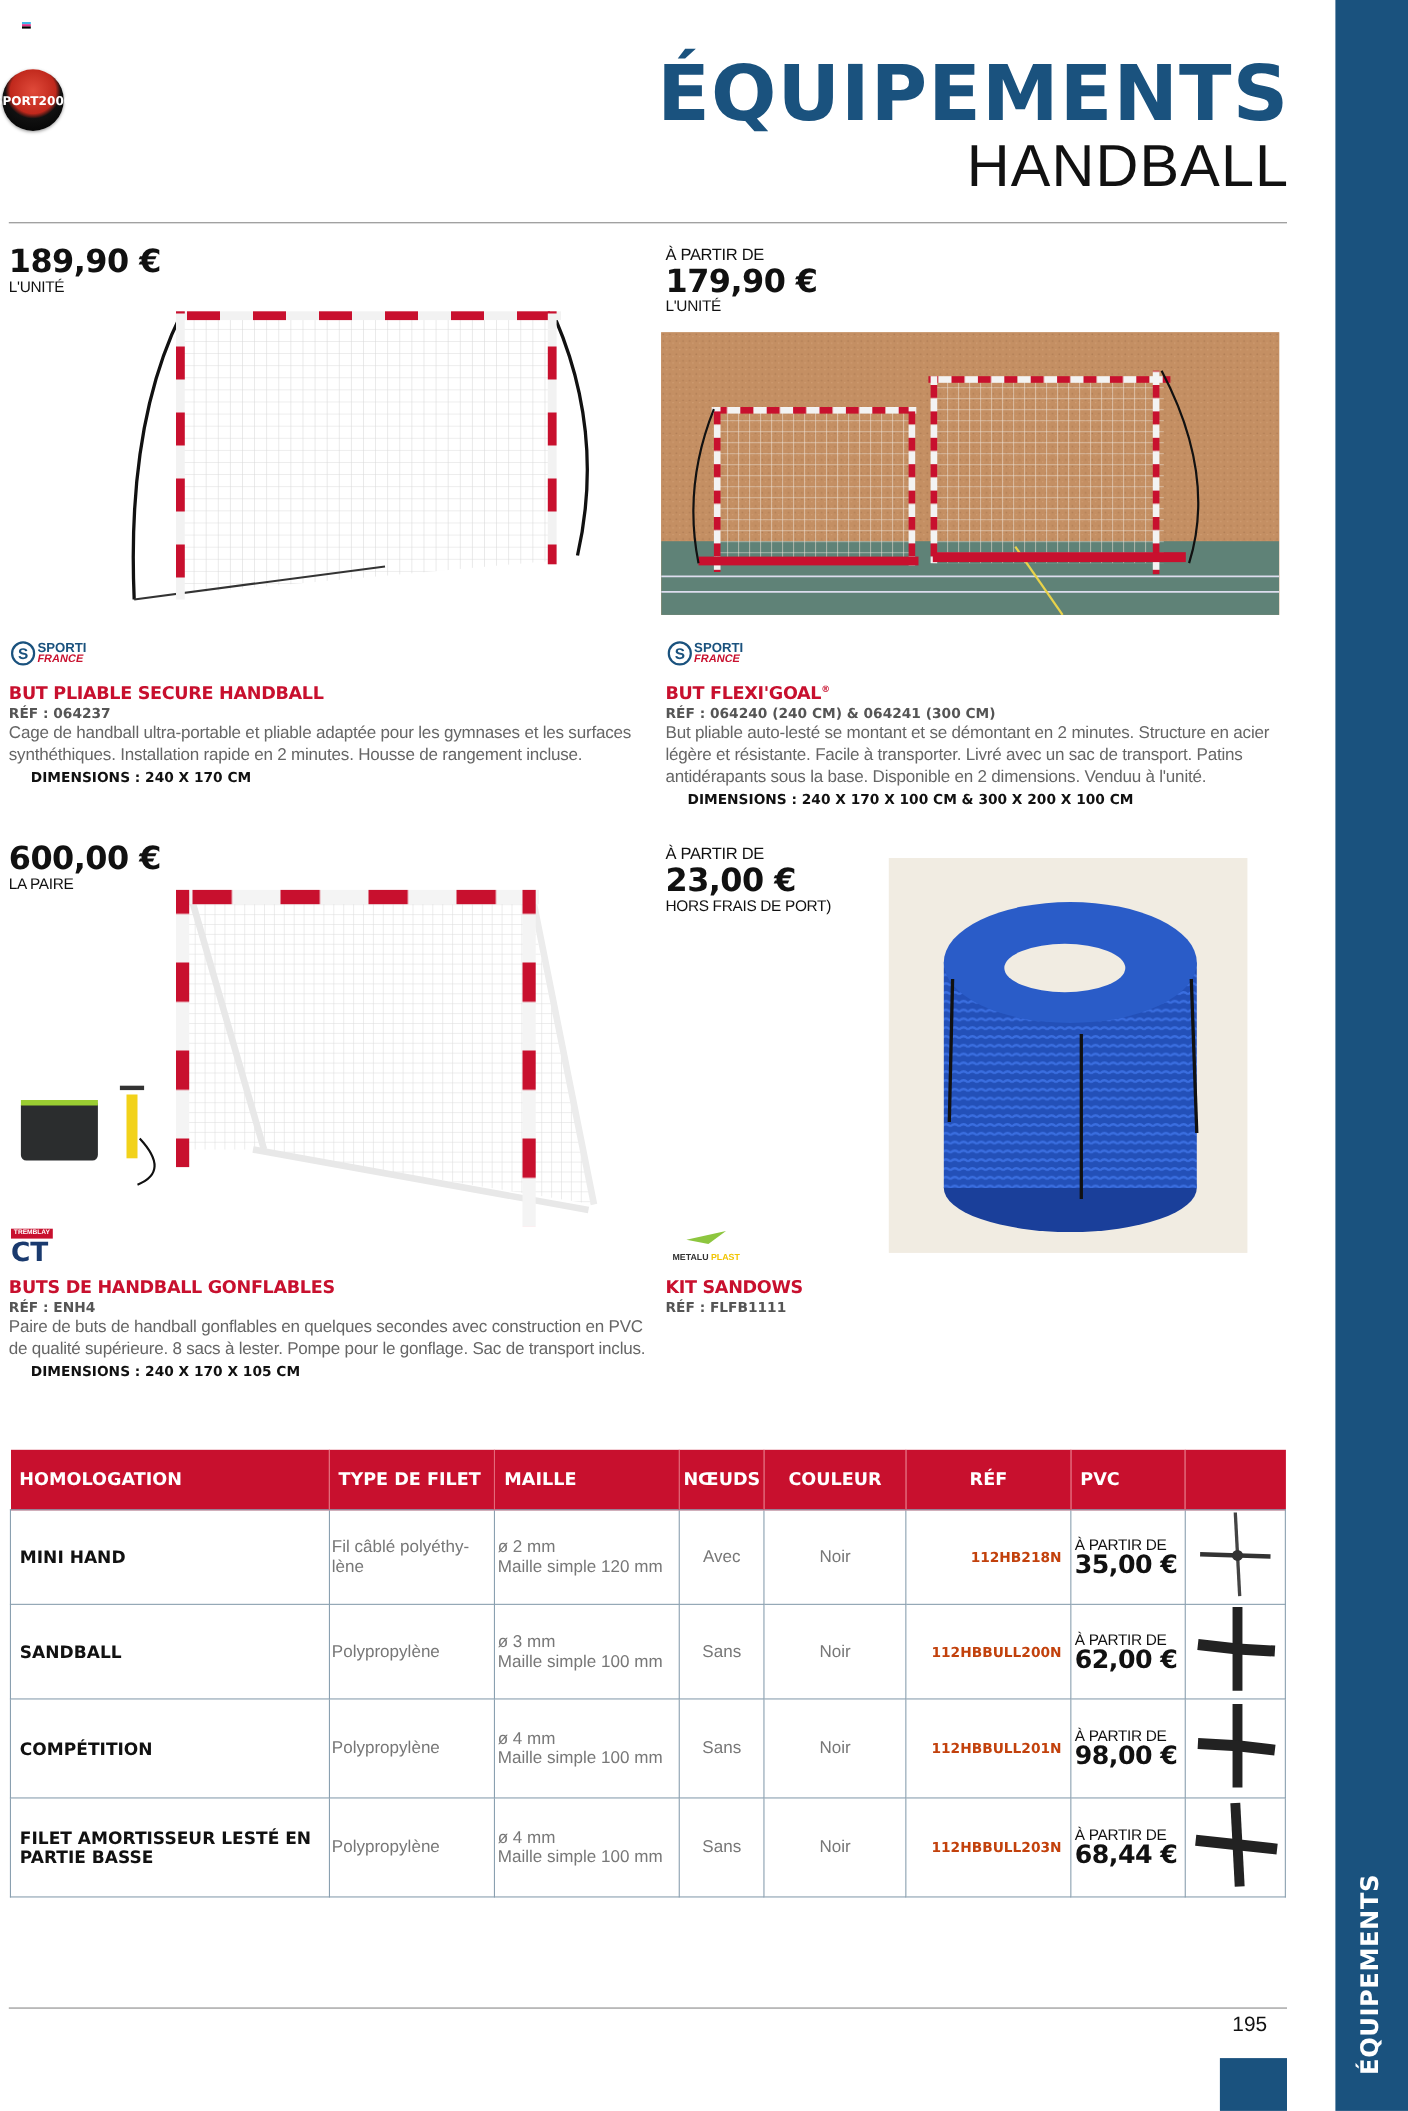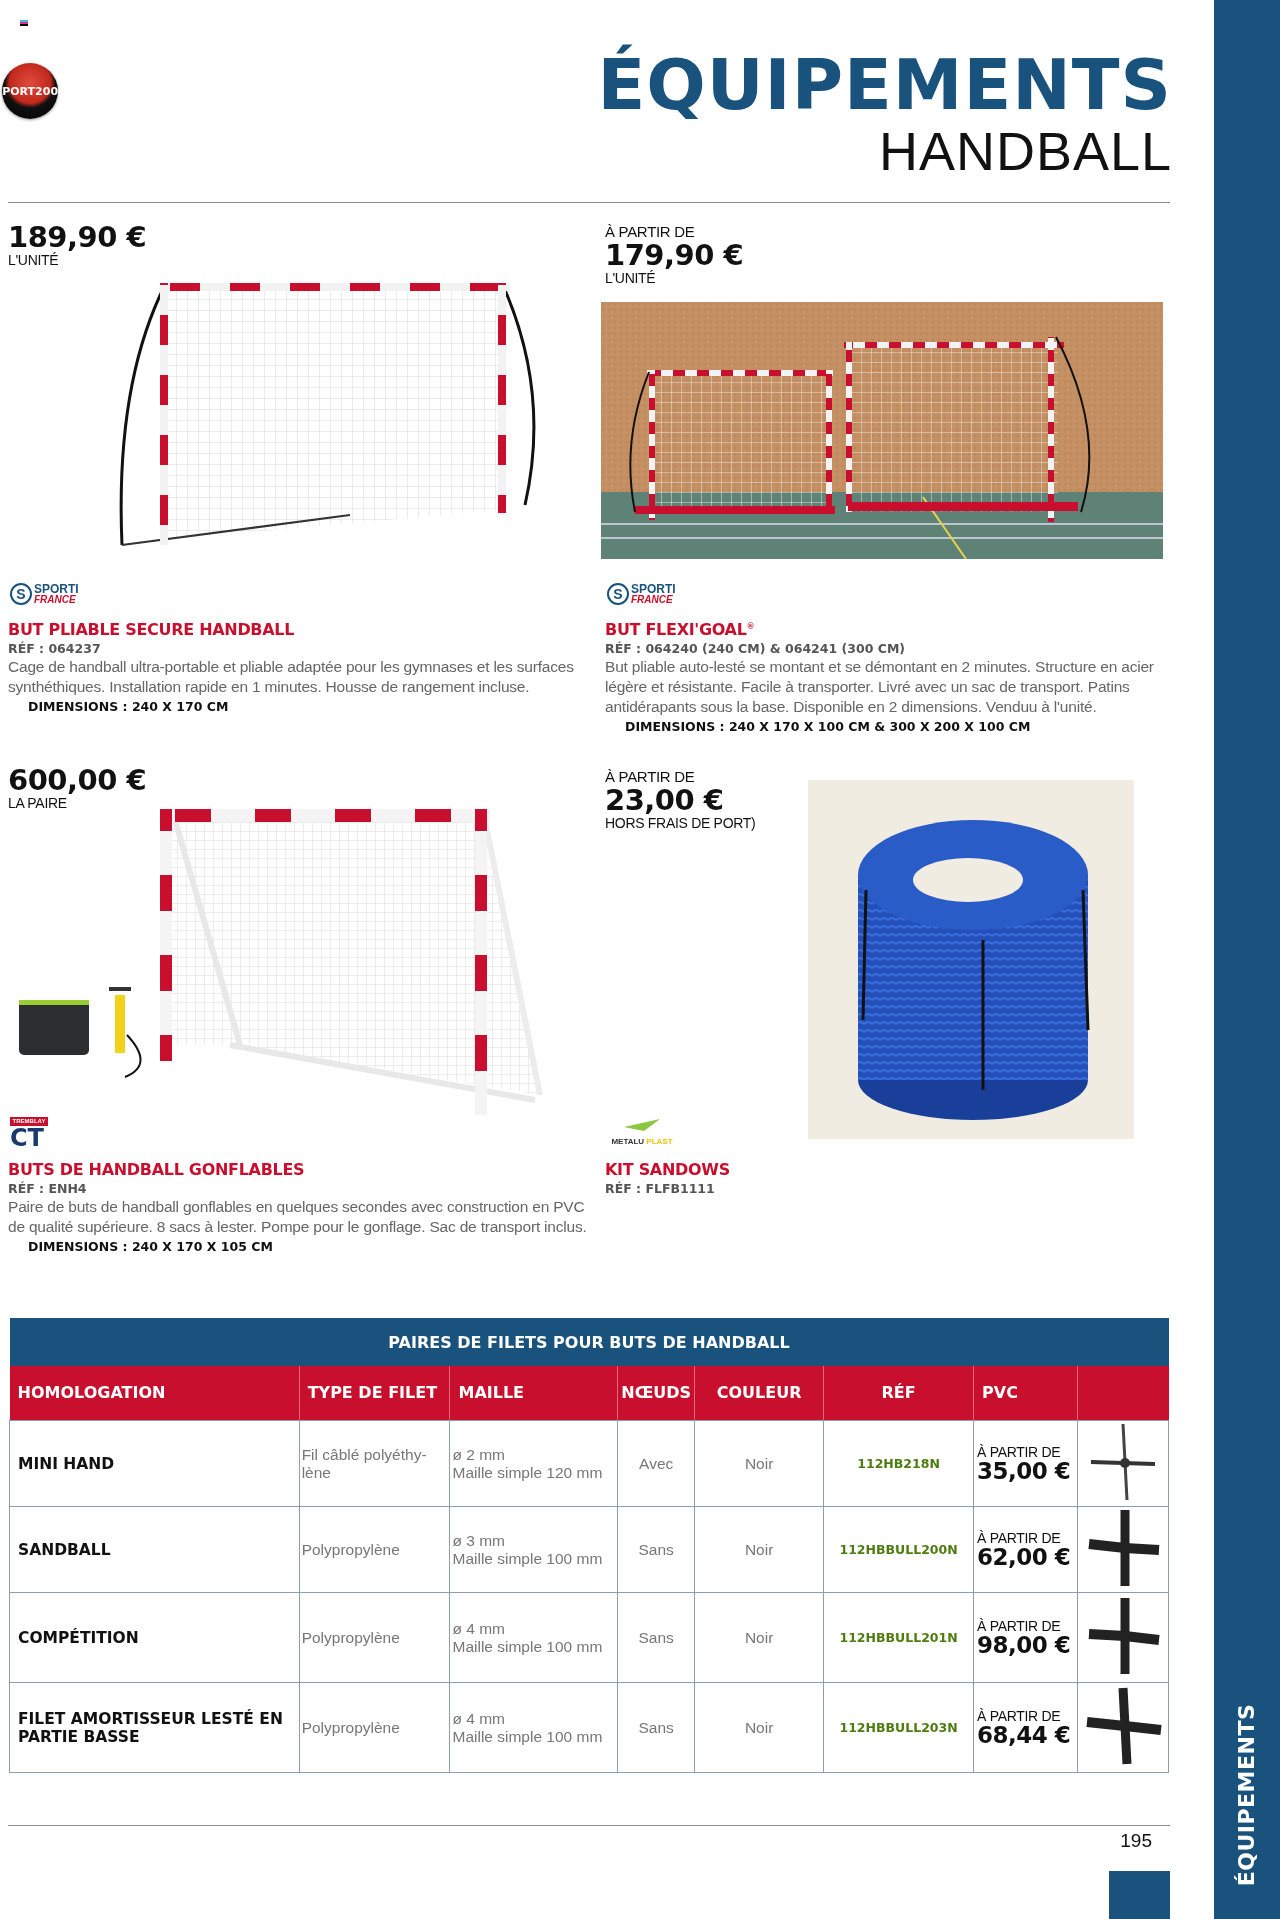--- a/index.html
+++ b/index.html
@@ -33,21 +33,21 @@
   .prod .dims { font-family:"DejaVu Sans", sans-serif; font-weight:bold; font-size:12.5px; color:#111; margin-top:2px;margin-left:20px; }
   sup { font-size:8px; }
   
   .tbl { position:absolute; left:9px; top:1318px; width:1160px; border-collapse:collapse; }
   .tbl-title { background:#1a527e; color:#fff; height:46px; font-family:"DejaVu Sans", sans-serif; font-weight:bold; font-size:16px; text-align:center; }
   .tbl th.h { background:#c8102e; color:#fff; font-family:"DejaVu Sans", sans-serif; font-weight:bold; font-size:16px; text-align:left; padding:0 8px; height:54px; border-left:1px solid #e46a7a; line-height:1.15; }
   .tbl th.h.c { text-align:center; }
   .tbl td { border:1px solid #8aa0b0; padding:0 8px; font-size:15.5px; color:#777; vertical-align:middle; }
   .tbl td.hom { font-family:"DejaVu Sans", sans-serif; font-weight:bold; color:#111; font-size:15.5px; }
   .tbl td.c { text-align:center; }
-  .tbl td.ref { font-family:"DejaVu Sans", sans-serif; font-weight:bold; font-size:12.5px; color:#4d7c0f; text-align:center; }
+  .tbl td.ref { font-family:"DejaVu Sans", sans-serif; font-weight:bold; font-size:12.5px; color:#c2410c; text-align:right; }
   .tbl td.pvc { padding:0 3px; }
   .tbl td.pvc .pre { font-size:14px; color:#111; letter-spacing:-0.3px; }
   .tbl td.pvc .p { font-family:"DejaVu Sans", sans-serif; font-weight:bold; font-size:23px; color:#111; line-height:1; letter-spacing:-0.5px; }
   .tbl td.knot { padding:0; text-align:center; }
   .page-num { position:absolute; right:128px; top:1830px; font-size:19px; color:#111; }
   .corner-block { position:absolute; left:1109px; top:1871px; width:61px; height:48px; background:#1a527e; }
 </style>
 </head>
 <body>
 
@@ -102,21 +102,21 @@
 <div class="brand brand-sporti" style="left:10px; top:583px;">
   <span class="s">S</span>
   <span class="txt">
       <span class="t1">SPORTI</span>
       <span class="t2">FRANCE</span>
     </span>
 </div>
 <div class="prod" style="left:8px; top:620px;">
   <div class="name">BUT PLIABLE SECURE HANDBALL</div>
   <div class="ref">RÉF : 064237</div>
-  <div class="desc">Cage de handball ultra-portable et pliable adaptée pour les gymnases et les surfaces synthéthiques. Installation rapide en 1 minutes. Housse de rangement incluse.</div>
+  <div class="desc">Cage de handball ultra-portable et pliable adaptée pour les gymnases et les surfaces synthéthiques. Installation rapide en 2 minutes. Housse de rangement incluse.</div>
   <div class="dims">DIMENSIONS : 240 X 170 CM</div>
 </div>
 
 <div class="abs price-block" style="left:605px; top:223px;">
   <div class="pre">À PARTIR DE</div>
   <div class="price">179,90 €</div>
   <div class="post">L'UNITÉ</div>
 </div>
 <div class="img-box" style="left:601px; top:302px; width:562px; height:257px; background:#c9966a;">
   <svg width="562" height="257" viewBox="0 0 562 257">
@@ -253,23 +253,20 @@
     <col style="width:290px">
       <col style="width:151px">
       <col style="width:168px">
       <col style="width:77px">
       <col style="width:129px">
       <col style="width:150px">
       <col style="width:104px">
       <col style="width:91px">
   </colgroup>
   <tbody>
-      <tr>
-    <th class="tbl-title" colspan="8">PAIRES DE FILETS POUR BUTS DE HANDBALL</th>
-  </tr>
   <tr>
     <th class="h" style="border-left:none">HOMOLOGATION</th>
     <th class="h">TYPE DE FILET</th>
     <th class="h">MAILLE</th>
     <th class="h c" style="padding:0 2px">NŒUDS</th>
     <th class="h c">COULEUR</th>
     <th class="h c">RÉF</th>
     <th class="h">PVC</th>
     <th class="h"></th>
   </tr>

